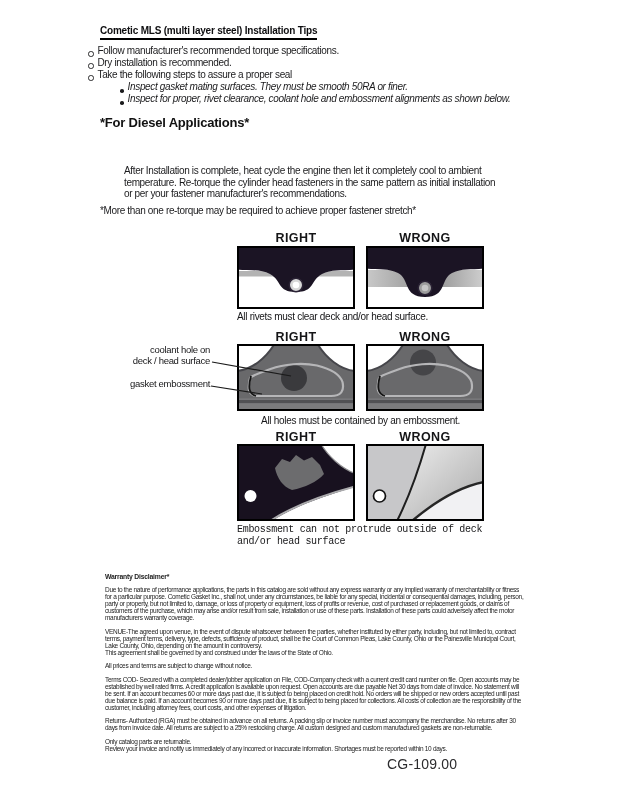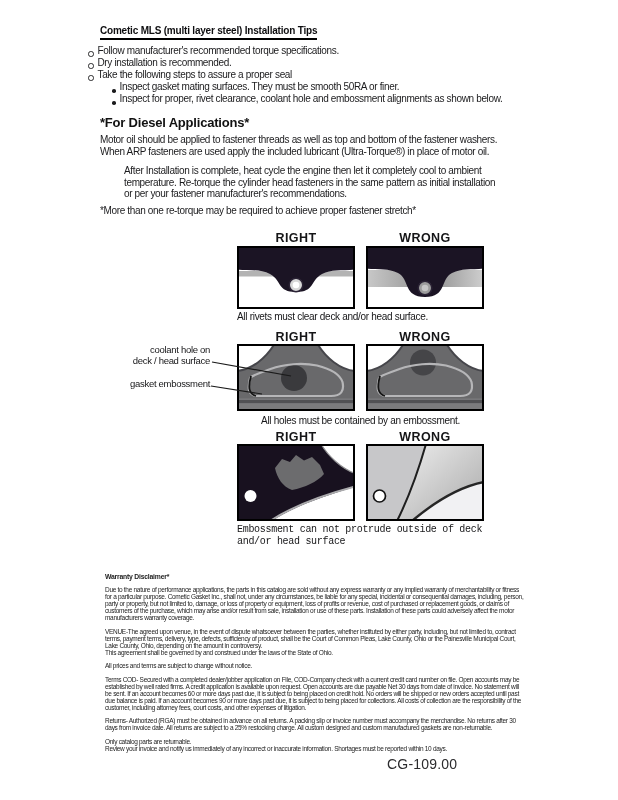--- a/index.html
+++ b/index.html
@@ -10,21 +10,21 @@
   .abs{position:absolute;}
   .pre{white-space:pre-line;}
 
   .title{
     left:100px;top:25px;font-size:10px;font-weight:bold;letter-spacing:-0.2px;
     border-bottom:2px solid #000;padding-bottom:2px;color:#0e0e10;
   }
 
   .tips{left:88px;top:45px;font-size:10px;letter-spacing:-0.35px;line-height:11.9px;}
   .tip-row{display:flex;align-items:flex-end;}
-  .tip-row.sub{margin-left:24px;}
+  .tip-row.sub{margin-left:32px;font-style:italic;}
   .b-circle{
     flex:0 0 auto;width:3.5px;height:3.5px;border:1px solid #2a2a2c;border-radius:50%;
     margin:3.4px 4px 0 0;
   }
   .b-dot{
     flex:0 0 auto;width:3.6px;height:3.6px;background:#1b1b1d;border-radius:50%;
     margin:3.8px 4px 0 0;
   }
 
   .diesel-h{left:100px;top:115px;font-size:13px;font-weight:bold;letter-spacing:-0.2px;color:#111;}
@@ -78,22 +78,20 @@
       <span class="b-dot"></span>
       <span>Inspect gasket mating surfaces.  They must be smooth 50RA or finer.</span>
     </div>
     <div class="tip-row sub">
       <span class="b-dot"></span>
       <span>Inspect for proper, rivet clearance, coolant hole and embossment alignments as shown below.</span>
     </div>
   </div>
 
   <div class="abs diesel-h">*For Diesel Applications*</div>
-  <div class="abs body-p p1 pre">Motor oil should be applied to fastener threads as well as top and bottom of the fastener washers.
-When ARP fasteners are used apply the included lubricant (Ultra-Torque®) in place of motor oil.</div>
   <div class="abs body-p p2 pre">After Installation is complete, heat cycle the engine then let it completely cool to ambient
 temperature. Re-torque the cylinder head fasteners in the same pattern as initial installation
 or per your fastener manufacturer's recommendations.</div>
   <div class="abs body-p p3">*More than one re-torque may be required to achieve proper fastener stretch*</div>
 
   <div class="abs rw-label img-a" style="top:231px">RIGHT</div>
   <div class="abs rw-label img-b" style="top:231px">WRONG</div>
 
   <svg class="abs img-a" style="top:246px" width="118" height="63" viewBox="0 0 118 63">
     <rect width="118" height="63" fill="#ffffff"></rect>

